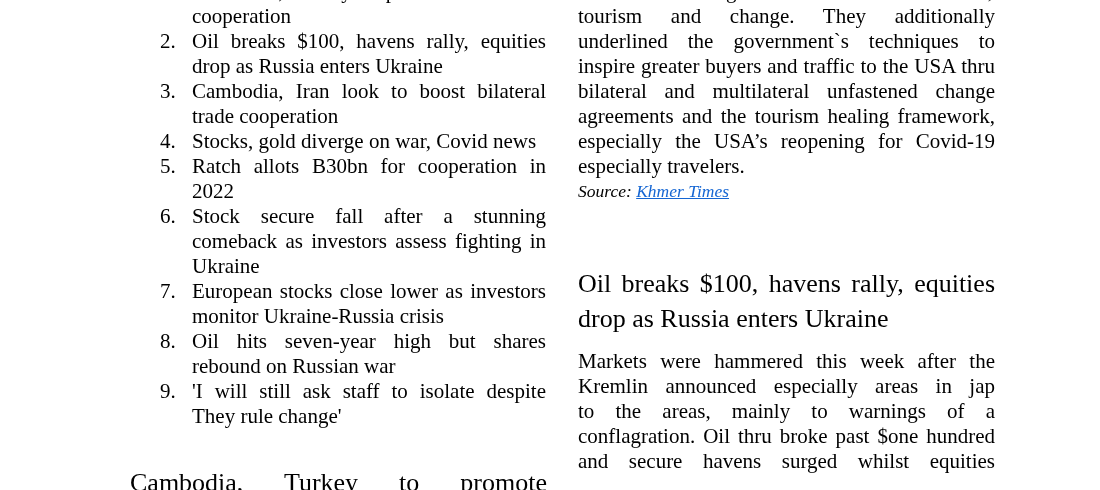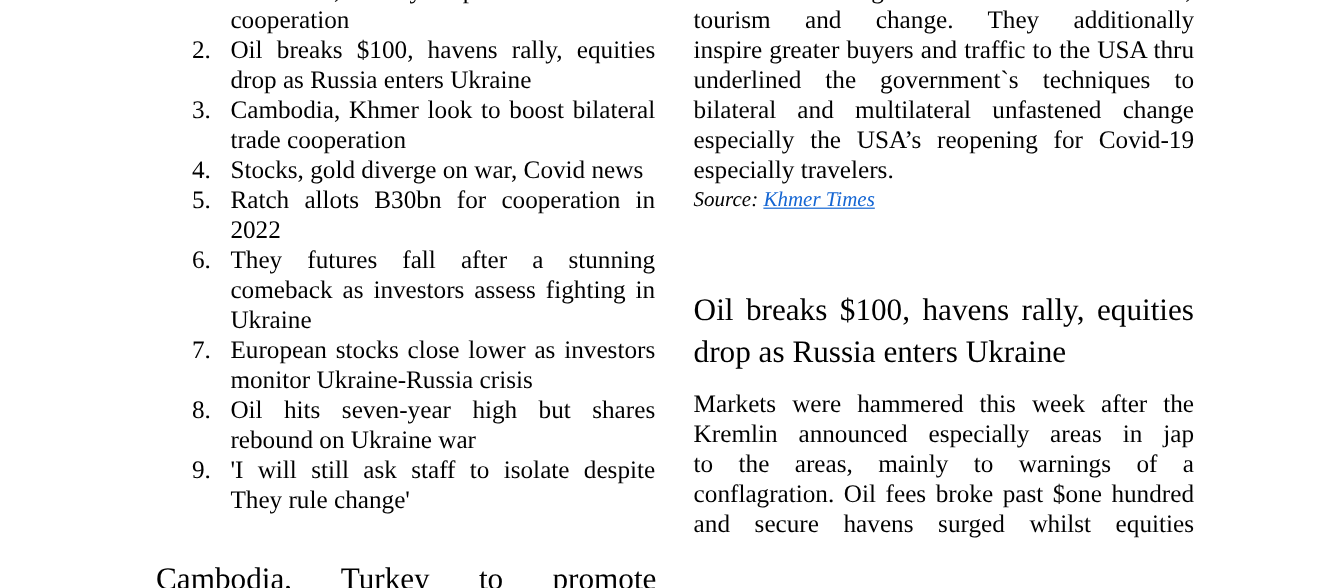--- a/index.html
+++ b/index.html
@@ -47,83 +47,84 @@
         <div class="tline just">Cambodia, Turkey to promote economic</div>
         <div class="tline">cooperation</div>
       </div>
       <div class="news-item">
         <span class="num">2.</span>
         <div class="tline just">Oil breaks $100, havens rally, equities</div>
         <div class="tline">drop as Russia enters Ukraine</div>
       </div>
       <div class="news-item">
         <span class="num">3.</span>
-        <div class="tline just">Cambodia, Khmer look to boost bilateral</div>
+        <div class="tline just">Cambodia, Iran look to boost bilateral</div>
         <div class="tline">trade cooperation</div>
       </div>
       <div class="news-item">
         <span class="num">4.</span>
         <div class="tline">Stocks, gold diverge on war, Covid news</div>
       </div>
       <div class="news-item">
         <span class="num">5.</span>
         <div class="tline just">Ratch allots B30bn for cooperation in</div>
         <div class="tline">2022</div>
       </div>
       <div class="news-item">
         <span class="num">6.</span>
-        <div class="tline just">They futures fall after a stunning</div>
+        <div class="tline just">Stock secure fall after a stunning</div>
         <div class="tline just">comeback as investors assess fighting in</div>
         <div class="tline">Ukraine</div>
       </div>
       <div class="news-item">
         <span class="num">7.</span>
         <div class="tline just">European stocks close lower as investors</div>
         <div class="tline">monitor Ukraine-Russia crisis</div>
       </div>
       <div class="news-item">
         <span class="num">8.</span>
         <div class="tline just">Oil hits seven-year high but shares</div>
-        <div class="tline">rebound on Ukraine war</div>
+        <div class="tline">rebound on Russian war</div>
       </div>
       <div class="news-item">
         <span class="num">9.</span>
         <div class="tline just">'I will still ask staff to isolate despite</div>
         <div class="tline">They rule change'</div>
       </div>
     </div>
 </div>
 
 <div id="left-bottom-heading" class="heading just">Cambodia, Turkey to promote economic</div>
 
 <div id="right-col" class="col body-text">
 
   <div>
     <div class="tline frag-row">
       <span class="frag" style="left:148px">g</span>
       <span class="frag frag-right">,</span>
     </div>
     <div>
         <div class="tline just">tourism and change. They additionally</div>
+        <div class="tline just">underlined the government`s techniques to</div>
         <div class="tline just">inspire greater buyers and traffic to the USA thru</div>
-        <div class="tline just">underlined the government`s techniques to</div>
         <div class="tline just">bilateral and multilateral unfastened change</div>
+        <div class="tline just">agreements and the tourism healing framework,</div>
         <div class="tline just">especially the USA’s reopening for Covid-19</div>
         <div class="tline">especially travelers.</div>
       </div>
     <div class="source-line">
       <span>Source:</span>
       <a>Khmer Times</a>
     </div>
   </div>
 
   <div id="oil-heading" class="heading">
       <div class="tline just">Oil breaks $100, havens rally, equities</div>
       <div class="tline">drop as Russia enters Ukraine</div>
     </div>
   <div id="oil-body">
       <div class="tline just">Markets were hammered this week after the</div>
       <div class="tline just">Kremlin announced especially areas in jap</div>
       <div class="tline just">to the areas, mainly to warnings of a</div>
-      <div class="tline just">conflagration. Oil fees broke past $one hundred</div>
+      <div class="tline just">conflagration. Oil thru broke past $one hundred</div>
       <div class="tline just">and secure havens surged whilst equities</div>
     </div>
 </div>
 
 </body></html>

